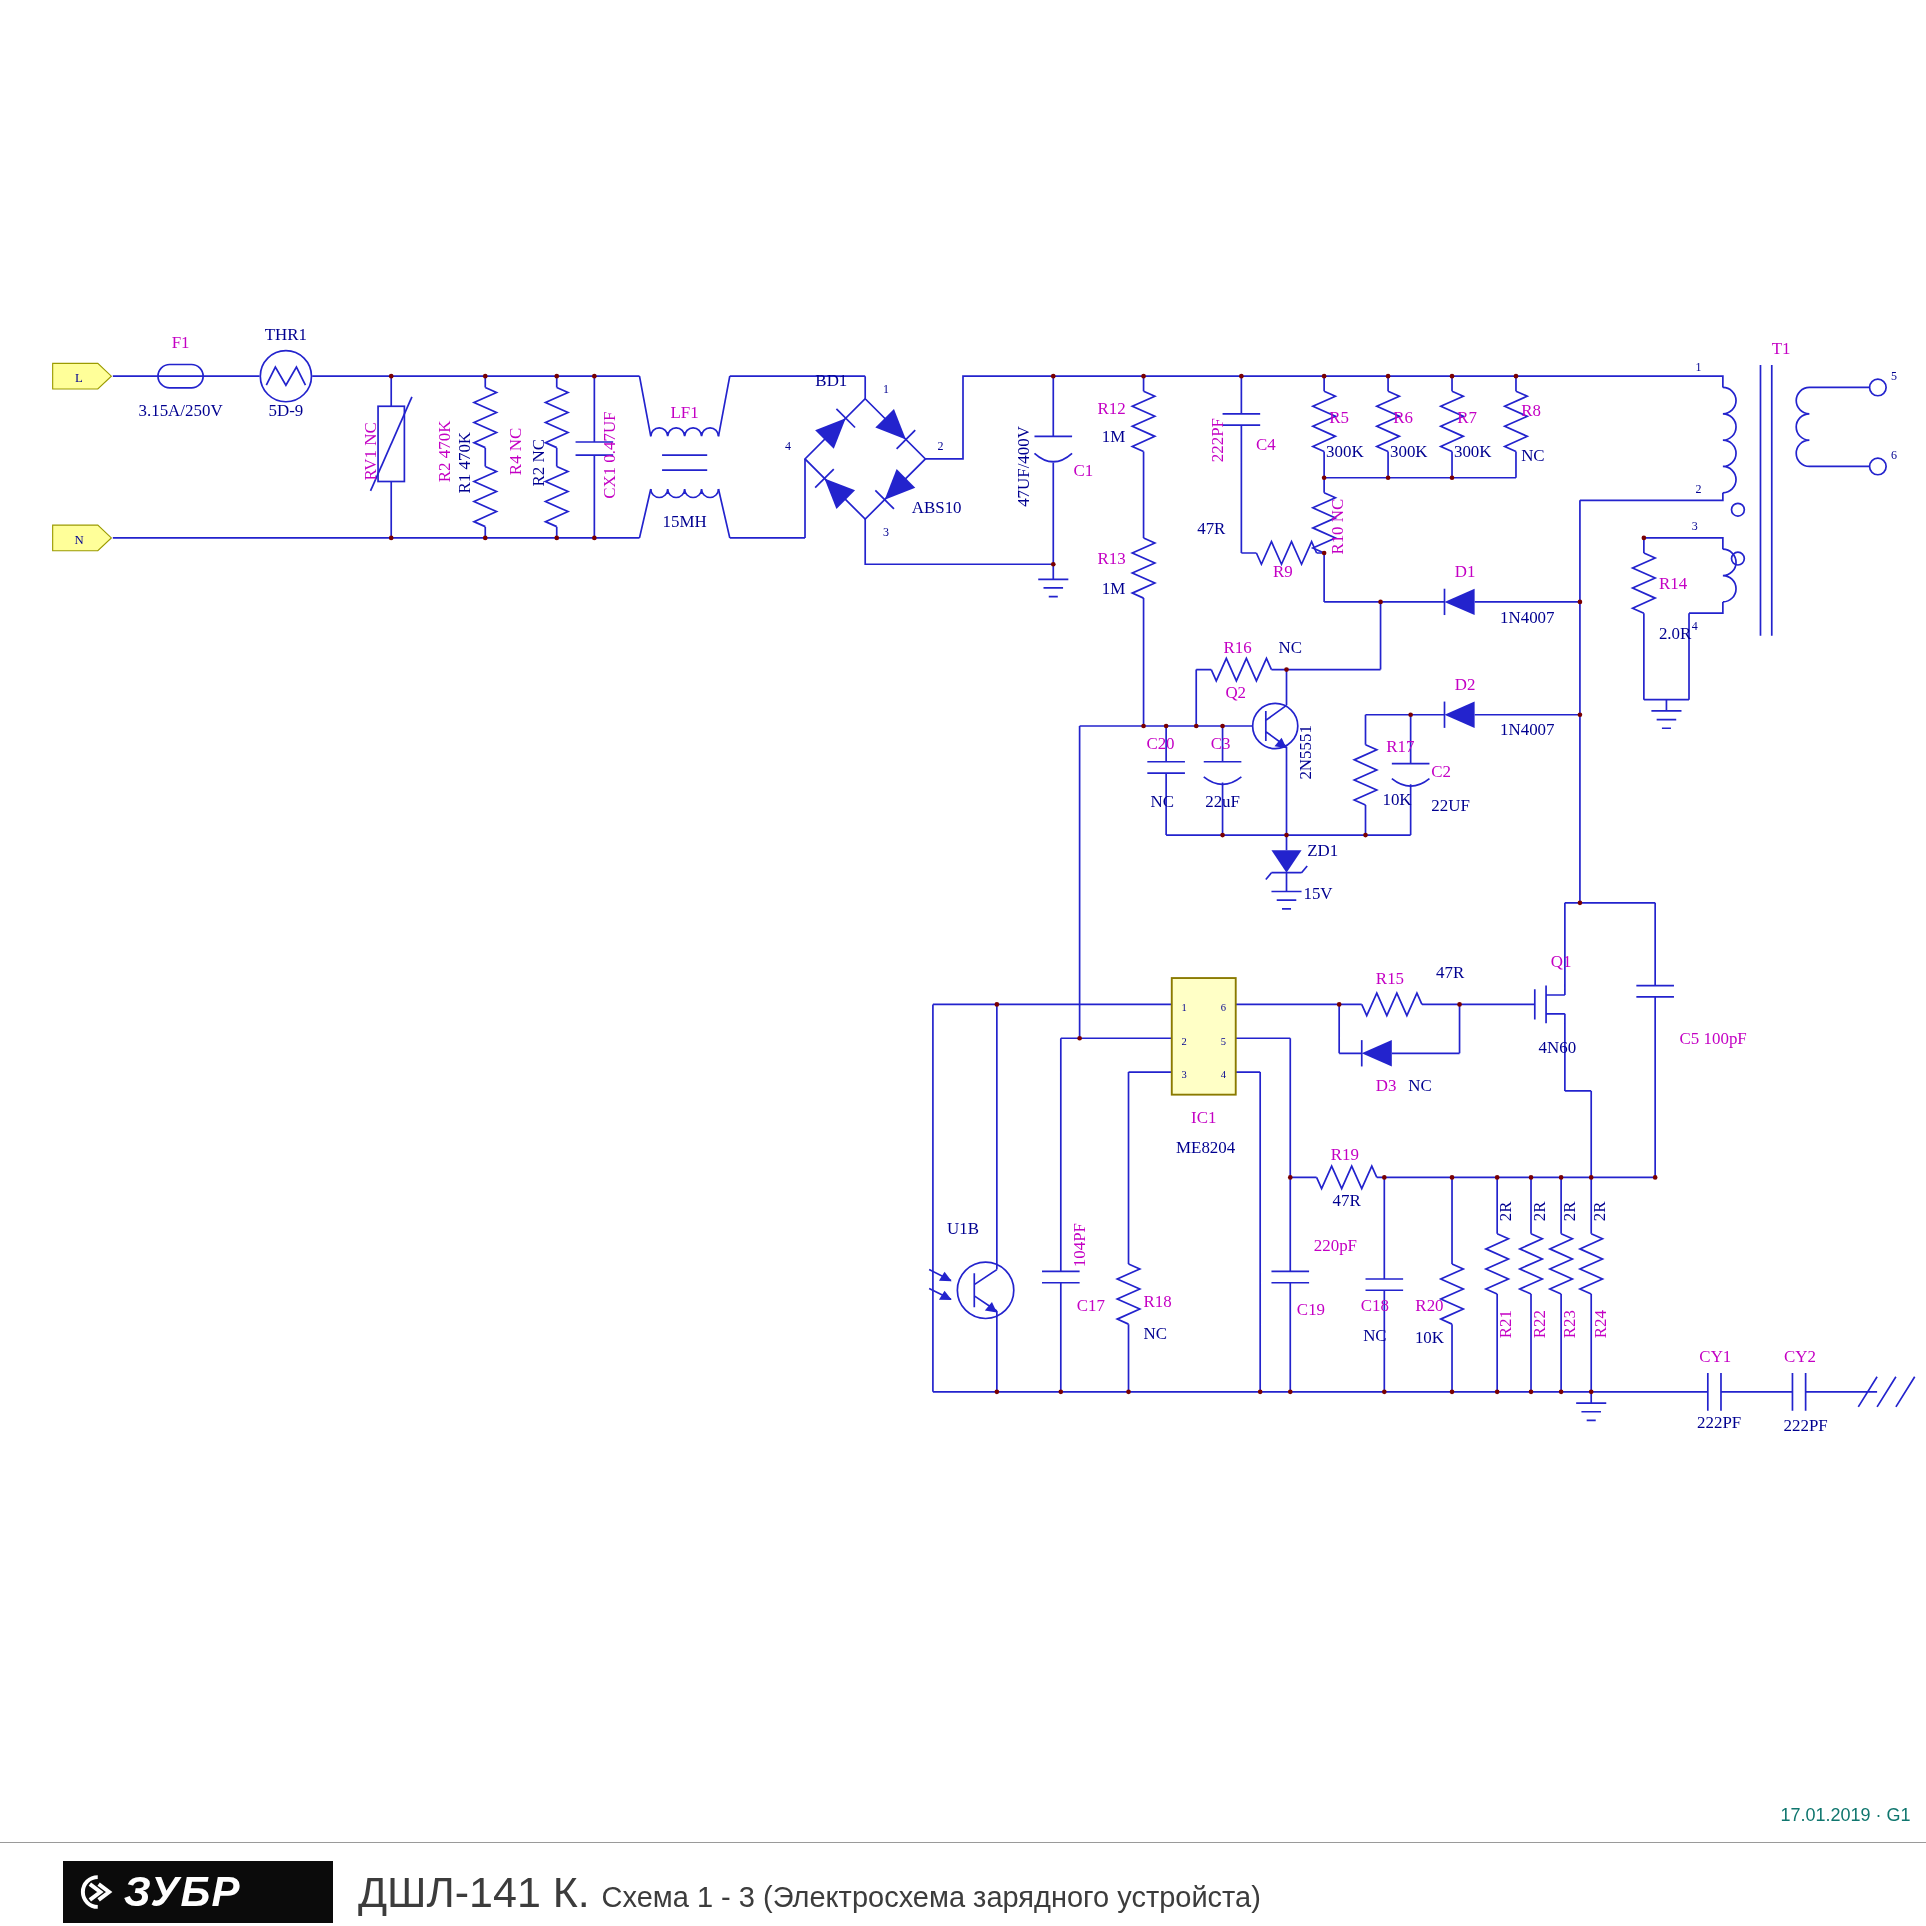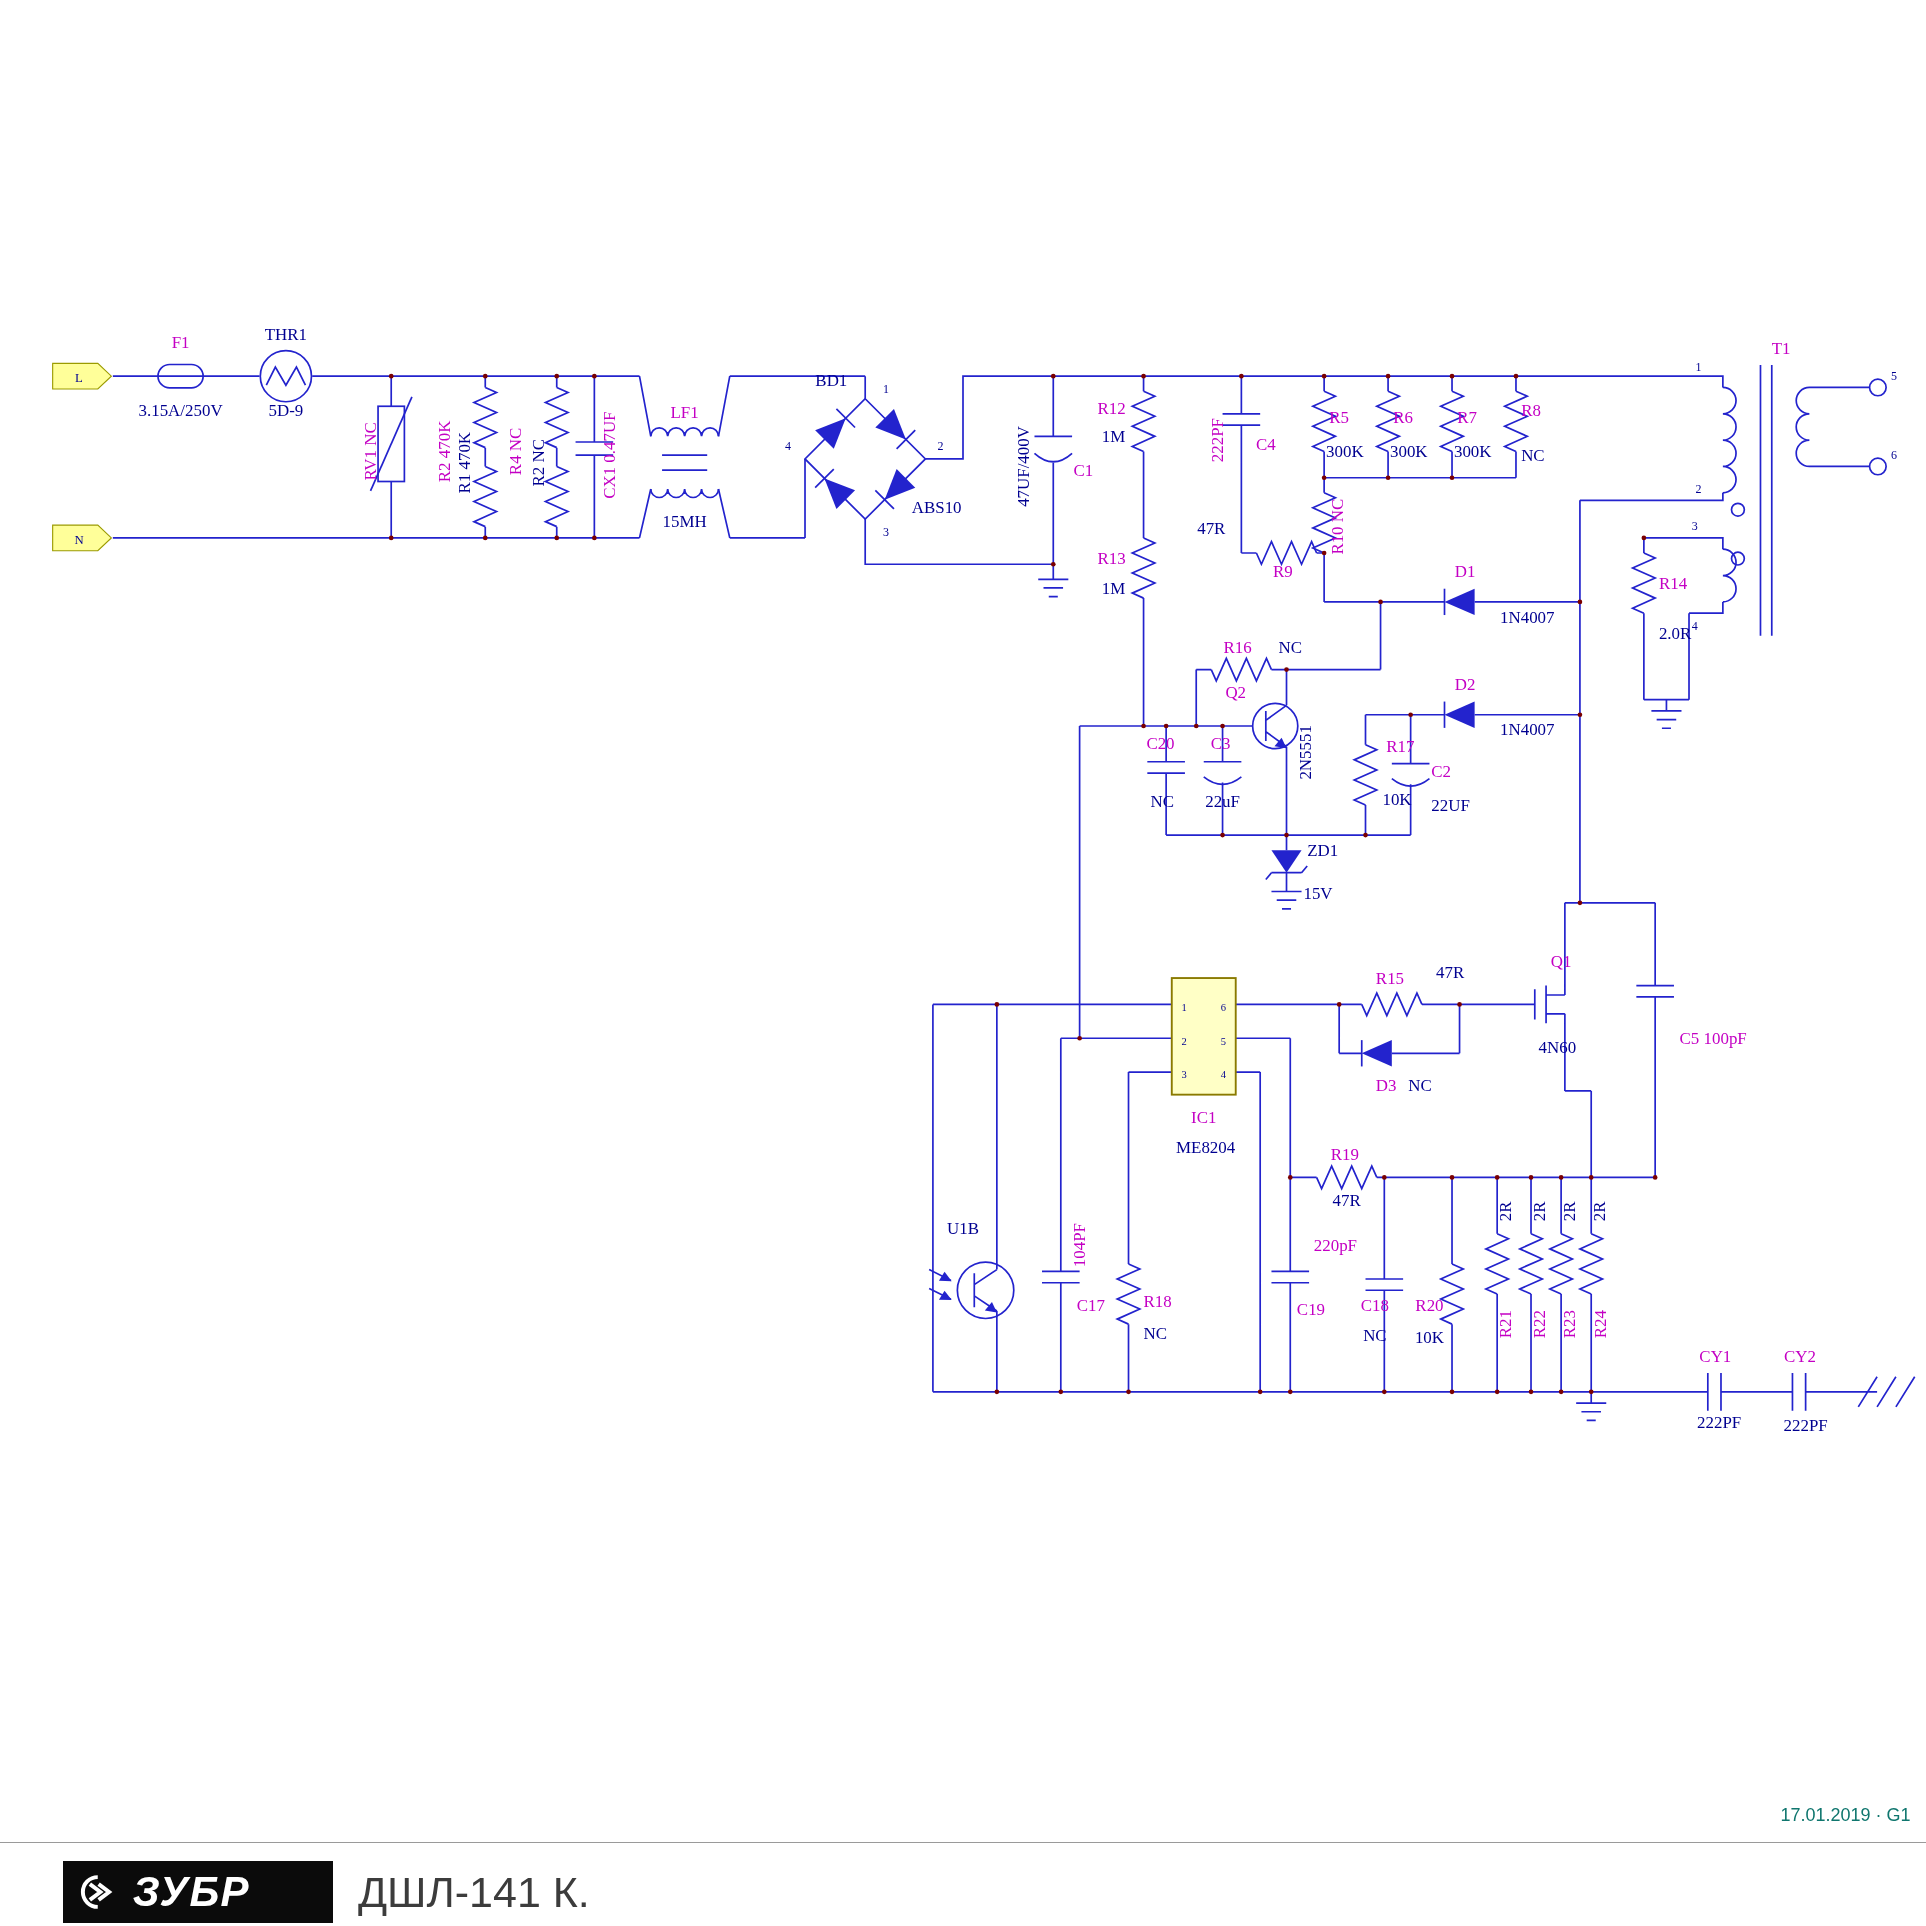--- a/index.html
+++ b/index.html
@@ -13,21 +13,21 @@
   .dot{fill:var(--junction);stroke:none;}
   .term{fill:var(--terminal);stroke:#9b9b00;stroke-width:.3;}
   .icbox{fill:#ffffc6;stroke:#8a7a00;stroke-width:.5;}
   .lbl{font-family:"Liberation Serif","DejaVu Serif",serif;}
   .m{fill:var(--magenta);}
   .n{fill:var(--navy);}
   
   .date{position:absolute;top:1805px;right:15.4px;font-size:18px;color:#0f766e;}
   .rule{position:absolute;left:0;right:0;top:1842px;height:1.4px;background:#9a9a9a;}
   .logo{position:absolute;left:63px;top:1861px;width:270px;height:62px;background:#0b0b0b;
-        display:flex;align-items:center;gap:16px;padding-left:11.8px;box-sizing:border-box;}
+        display:flex;align-items:center;gap:7px;padding-left:11.8px;box-sizing:border-box;}
   .logo .logotext{color:#fff;font-size:42px;font-weight:700;font-style:italic;letter-spacing:1.4px;}
   .titles{position:absolute;left:358px;top:1868px;display:flex;align-items:baseline;gap:11.8px;color:#3c3c3c;white-space:nowrap;}
   .t1{font-size:43px;font-weight:400;}
   .t2{font-size:29px;font-weight:400;}
 </style>
 </head>
 <body>
 
 <svg id="schematic" width="1926" height="1926" viewBox="0 0 512 512" xmlns="http://www.w3.org/2000/svg">
   <defs>
@@ -386,14 +386,15 @@
 <div class="logo">
   <svg width="42" height="42" viewBox="0 0 48 48">
     <path d="M26,7 A17,17 0 1 0 26,41" stroke="#fff" stroke-width="4.5" fill="none"></path>
     <path d="M17,15 L29,24 L17,33" stroke="#fff" stroke-width="4.5" fill="none"></path>
     <path d="M27,15 L39,24 L27,33" stroke="#fff" stroke-width="4.5" fill="none"></path>
   </svg>
   <span class="logotext">ЗУБР</span>
 </div>
 <div class="titles">
   <span class="t1">ДШЛ-141 К.</span>
+  <span class="t2">Схема 1 - 3 (Электросхема зарядного устройста)</span>
 </div>
 
 
 </body></html>

